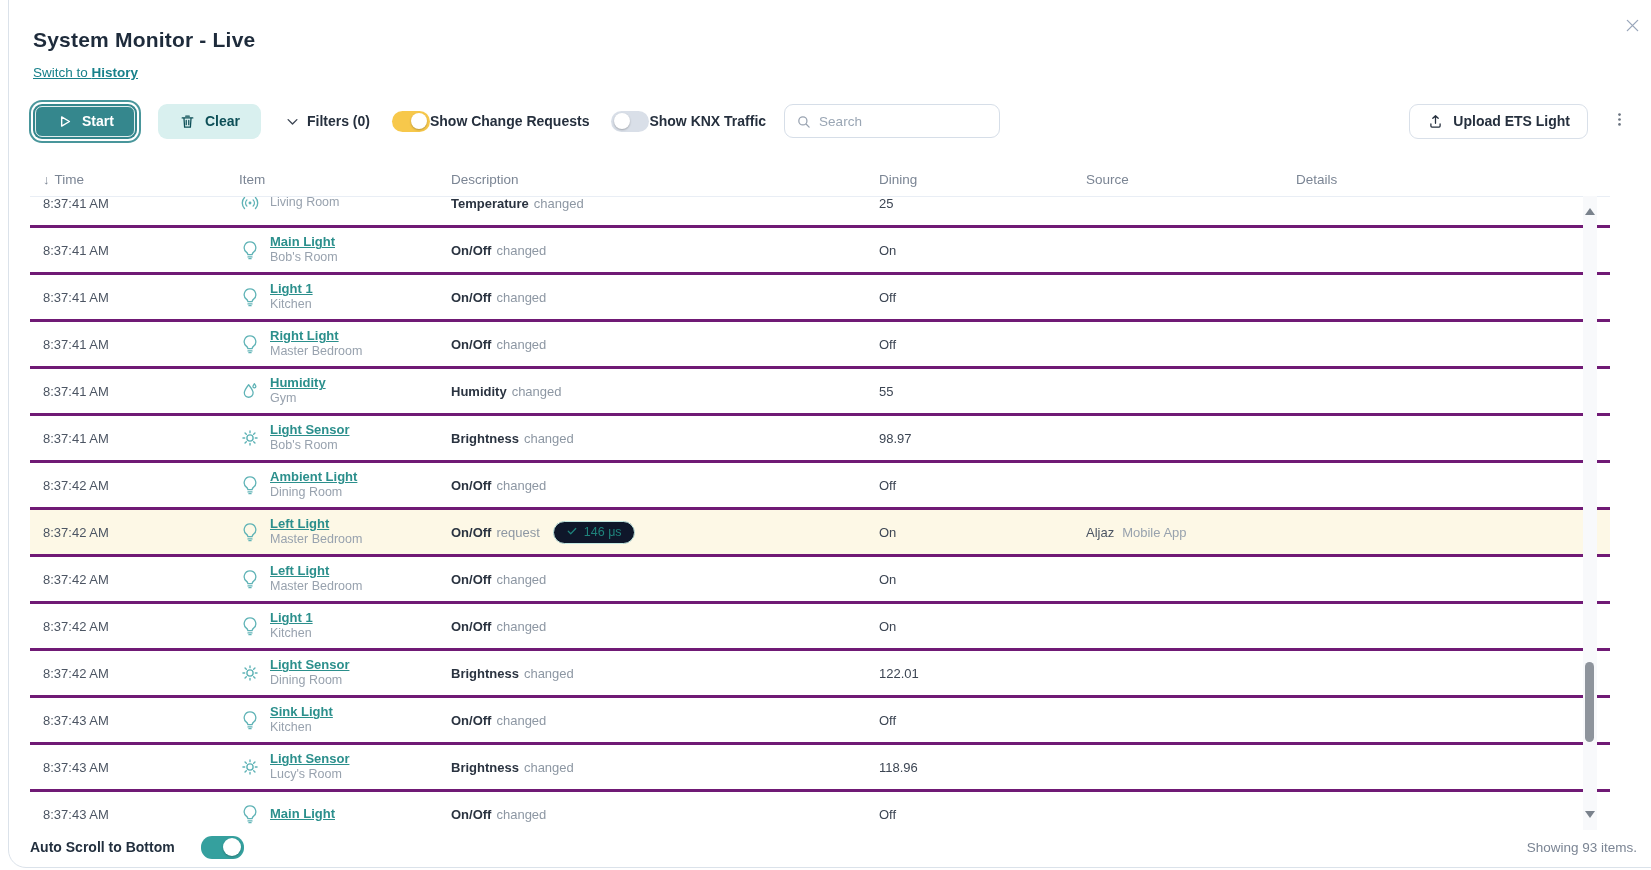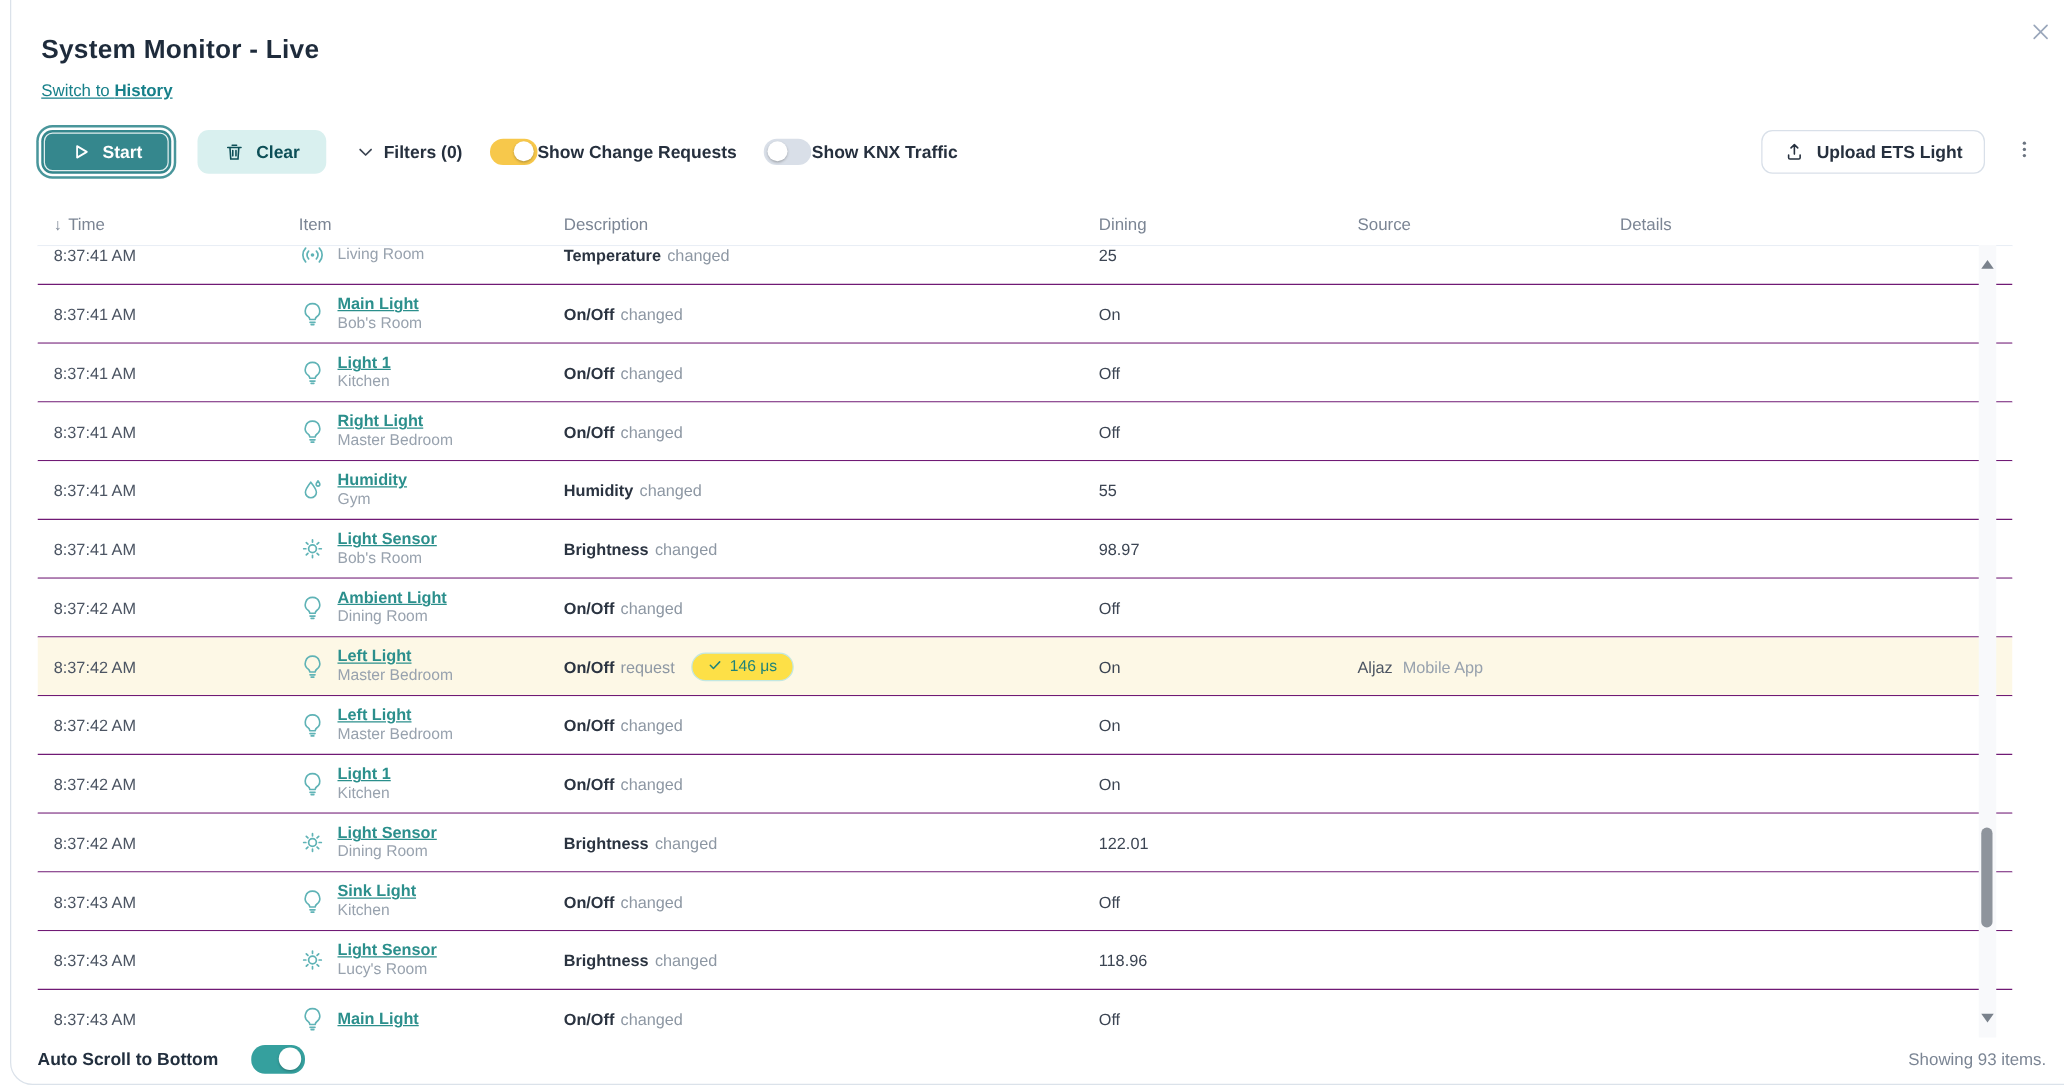--- a/index.html
+++ b/index.html
@@ -54,36 +54,36 @@
   .kebab { margin-left:22px; width:18px; height:28px; background:none; border:none;
     color:#6b7480; cursor:pointer; } .kebab svg { width:17px; height:17px; }
 
   
   .twrap { position:absolute; left:30px; top:163px; width:1580px; }
   .grid { display:grid; grid-template-columns:209px 212px 428px 207px 210px 1fr; }
   .thead { height:33px; align-items:center; color:#7b8594; font-size:13.5px; }
   .thead .c:first-child { padding-left:13px; display:flex; gap:5px; align-items:center; }
   .sort-arrow { font-size:13px; color:#7b8594; }
   .tbody { position:relative; height:635px; overflow:hidden; border-top:1px solid #e9eef5; }
-  .row { height:47px; align-items:center; border-bottom:1px solid #701a75; background:#fff; }
+  .row { height:47px; align-items:center; border-bottom:3px solid #701a75; background:#fff; }
   .row:first-child { margin-top:-16px; }
   .row.hl { background:#fdf8e6; }
   .c.time { padding-left:13px; font-size:13px; color:#4c5563; }
   .c.item { display:flex; align-items:center; gap:9px; }
   .icn { width:22px; height:22px; color:#5fb3b6; flex:none; display:flex; }
   .icn svg { width:22px; height:22px; }
   .stack { display:flex; flex-direction:column; line-height:1.22; }
   .ilink { color:#2b8f8c; font-size:13px; font-weight:600; text-decoration:underline;
     cursor:pointer; }
   .room { color:#98a2ae; font-size:12.5px; }
   .c.desc { font-size:13px; display:flex; align-items:center; }
   .dmain { color:#2a3340; font-weight:600; }
   .dsub { color:#8d97a3; margin-left:5px; }
   .badge { margin-left:13px; display:inline-flex; align-items:flex-start; gap:6px;
-    background:#fde047; border:1px solid #c2e7e1; color:#1f837b; border-radius:13px;
+    background:#0f172a; border:1px solid #c2e7e1; color:#1f837b; border-radius:13px;
     padding:3px 12px 4px; font-size:12.5px; }
   .badge svg { width:12px; height:12px; }
   .c.val { font-size:13px; color:#3c4553; }
   .c.src { font-size:13px; }
   .suser { color:#4c5563; margin-right:8px; }
   .sapp { color:#98a2ae; }
 
   
   .sb { position:absolute; left:1583px; top:196px; width:14px; height:634px;
     background:#f8f9fb; }
@@ -138,20 +138,27 @@
         <div class="knob"></div>
       </div>
     <span class="tgl-label">Show Change Requests</span>
   </div>
   <div class="tgl-group">
     <div class="toggle off">
         <div class="knob"></div>
       </div>
     <span class="tgl-label">Show KNX Traffic</span>
   </div>
+  <div class="search">
+    <svg viewBox="0 0 24 24" fill="none" stroke="currentColor" stroke-width="2" stroke-linecap="round">
+        <circle cx="11" cy="11" r="6.5"></circle>
+        <path d="M16.5 16.5L21 21"></path>
+      </svg>
+    <input type="text" placeholder="Search" style="">
+  </div>
   <button class="btn btn-upload">
     <svg viewBox="0 0 24 24" fill="none" stroke="currentColor" stroke-width="1.8" stroke-linecap="round" stroke-linejoin="round">
         <path d="M12 14.5V4M8.2 7.5L12 3.8l3.8 3.7M5.5 15.5v3a1.5 1.5 0 0 0 1.5 1.5h10a1.5 1.5 0 0 0 1.5-1.5v-3"></path>
       </svg>
     <span>Upload ETS Light</span>
   </button>
   <button class="kebab">
     <svg viewBox="0 0 24 24" fill="currentColor">
         <circle cx="12" cy="5" r="1.9"></circle>
         <circle cx="12" cy="12" r="1.9"></circle>

